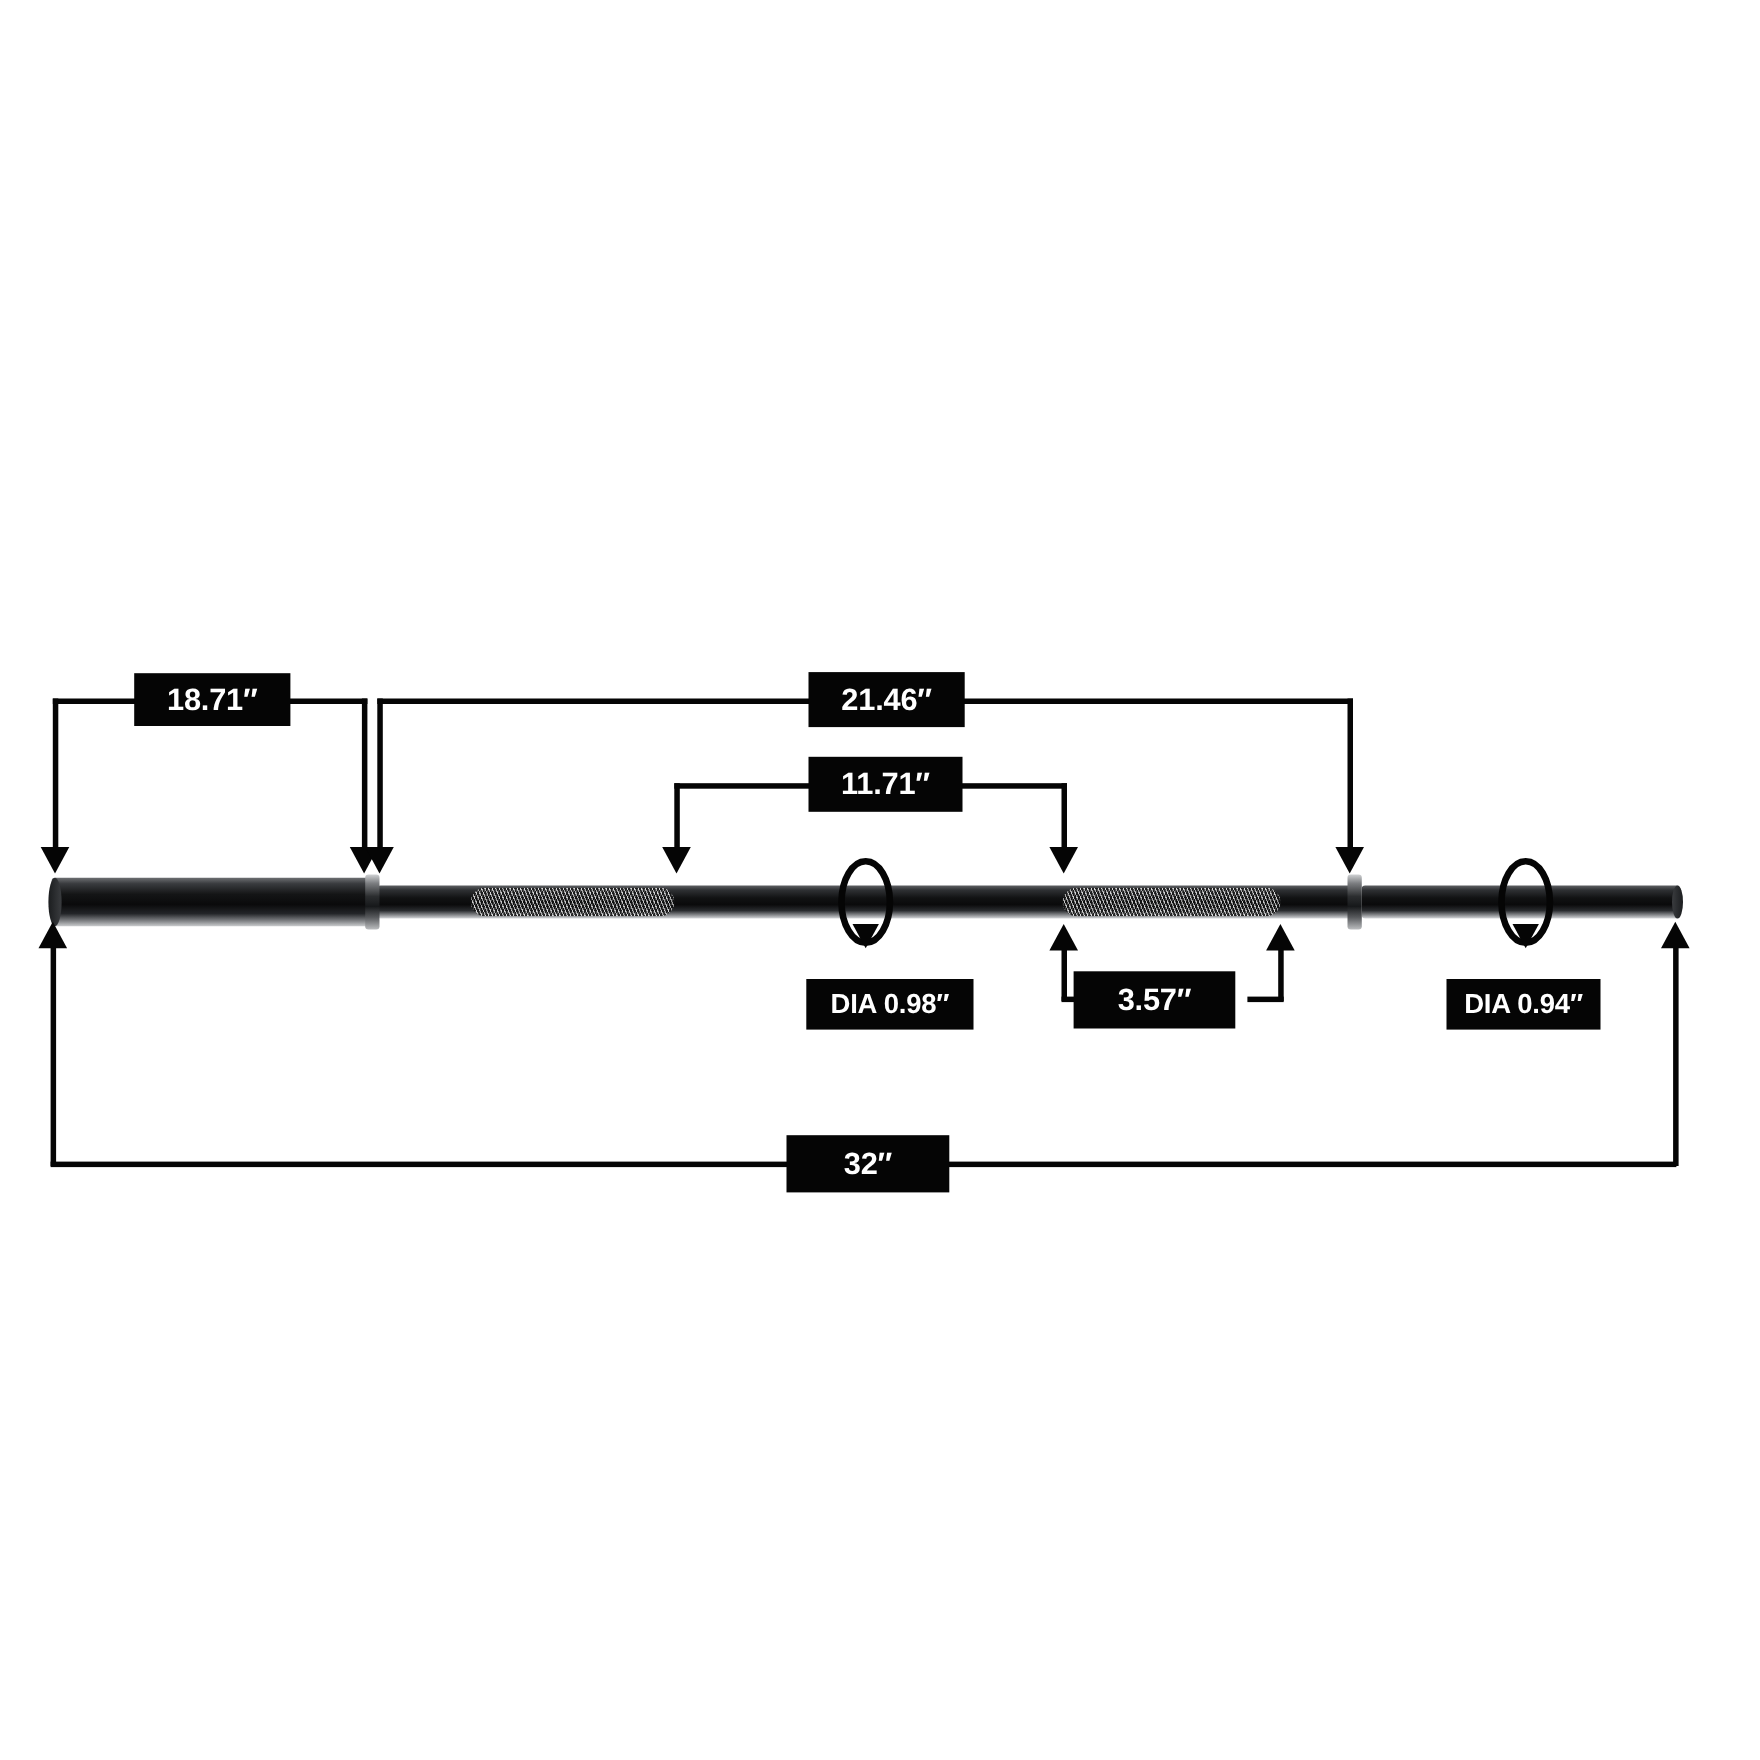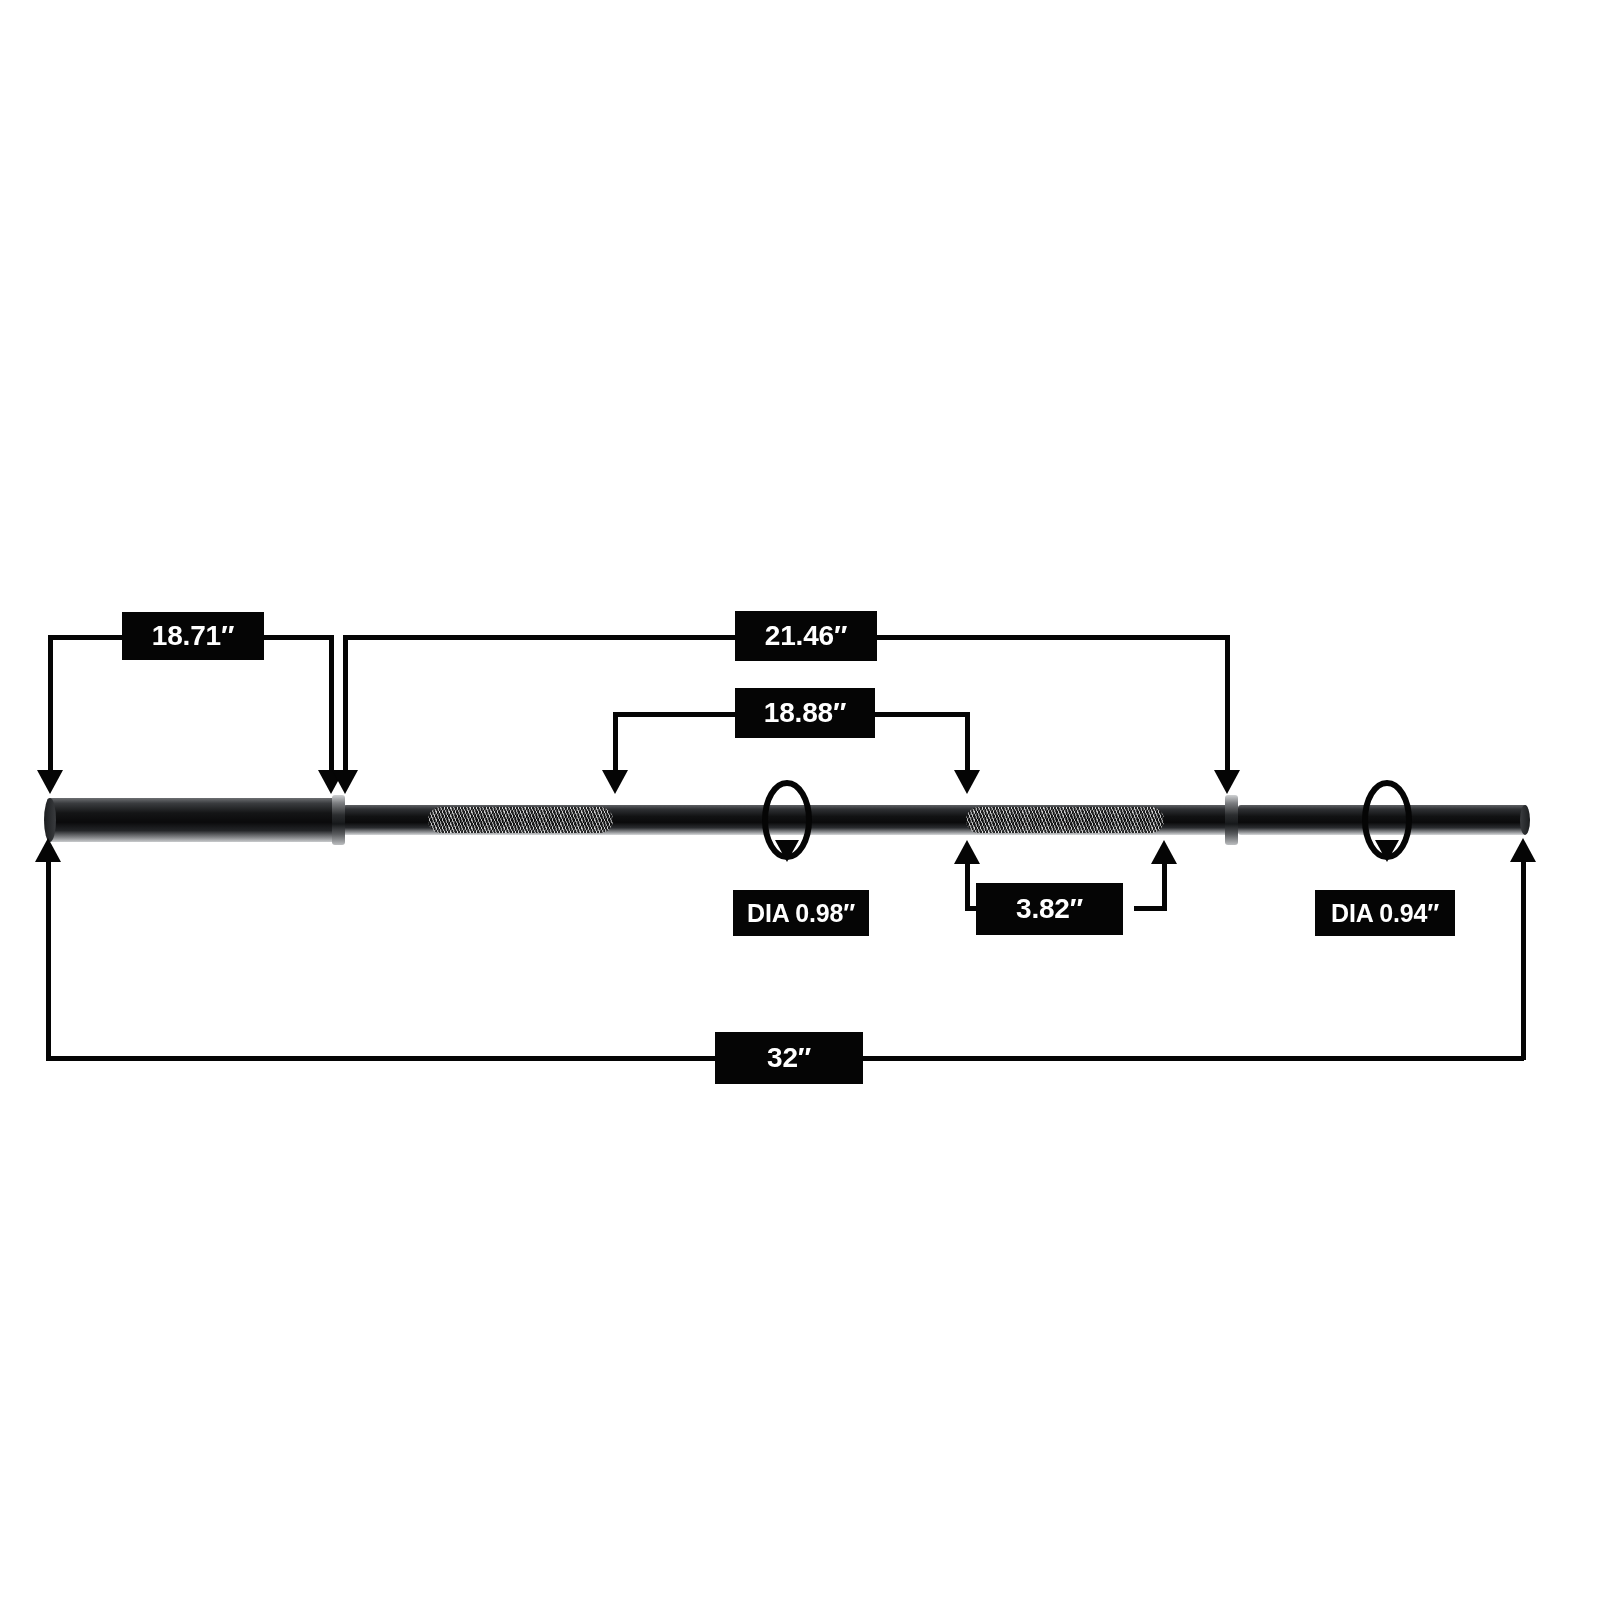--- a/index.html
+++ b/index.html
@@ -225,31 +225,31 @@
   <div class="arrow down" style="left:332px; top:770px;"></div>
   <div class="arrow down" style="left:1214px; top:770px;"></div>
   <div class="chip" style="left:735px; top:611px; width:142px; height:50px; font-size:28px;">21.46″</div>
 
   <div class="dimline h" style="left:613px; top:712px; width:126px;"></div>
   <div class="dimline h" style="left:870px; top:712px; width:100px;"></div>
   <div class="dimline v" style="left:613px; top:712px; height:65px;"></div>
   <div class="dimline v" style="left:965px; top:712px; height:65px;"></div>
   <div class="arrow down" style="left:602px; top:770px;"></div>
   <div class="arrow down" style="left:954px; top:770px;"></div>
-  <div class="chip" style="left:735px; top:688px; width:140px; height:50px; font-size:28px;">18.88″</div>
-
-  <div class="chip" style="left:733px; top:890px; width:136px; height:46px; font-size:25px;">DIA 0.98″</div>
+  <div class="chip" style="left:735px; top:688px; width:140px; height:50px; font-size:28px;">11.71″</div>
+
+  <div class="chip" style="left:733px; top:890px; width:152px; height:46px; font-size:25px;">DIA 0.98″</div>
 
   <div class="dimline v" style="left:965px; top:862px; height:48px;"></div>
   <div class="dimline v" style="left:1162px; top:862px; height:48px;"></div>
   <div class="dimline h" style="left:965px; top:906px; width:40px;"></div>
   <div class="dimline h" style="left:1134px; top:906px; width:33px;"></div>
   <div class="arrow up" style="left:954px; top:840px;"></div>
   <div class="arrow up" style="left:1151px; top:840px;"></div>
-  <div class="chip" style="left:976px; top:883px; width:147px; height:52px; font-size:28px;">3.82″</div>
+  <div class="chip" style="left:976px; top:883px; width:147px; height:52px; font-size:28px;">3.57″</div>
 
   <div class="chip" style="left:1315px; top:890px; width:140px; height:46px; font-size:25px;text-align:right;">DIA 0.94″</div>
 
   <div class="dimline v" style="left:46px; top:860px; height:200px;"></div>
   <div class="dimline v" style="left:1521px; top:860px; height:200px;"></div>
   <div class="dimline h" style="left:46px; top:1056px; width:672px;"></div>
   <div class="dimline h" style="left:862px; top:1056px; width:662px;"></div>
   <div class="arrow up" style="left:35px; top:838px;"></div>
   <div class="arrow up" style="left:1510px; top:838px;"></div>
   <div class="chip" style="left:715px; top:1032px; width:148px; height:52px; font-size:28px;">32″</div>

